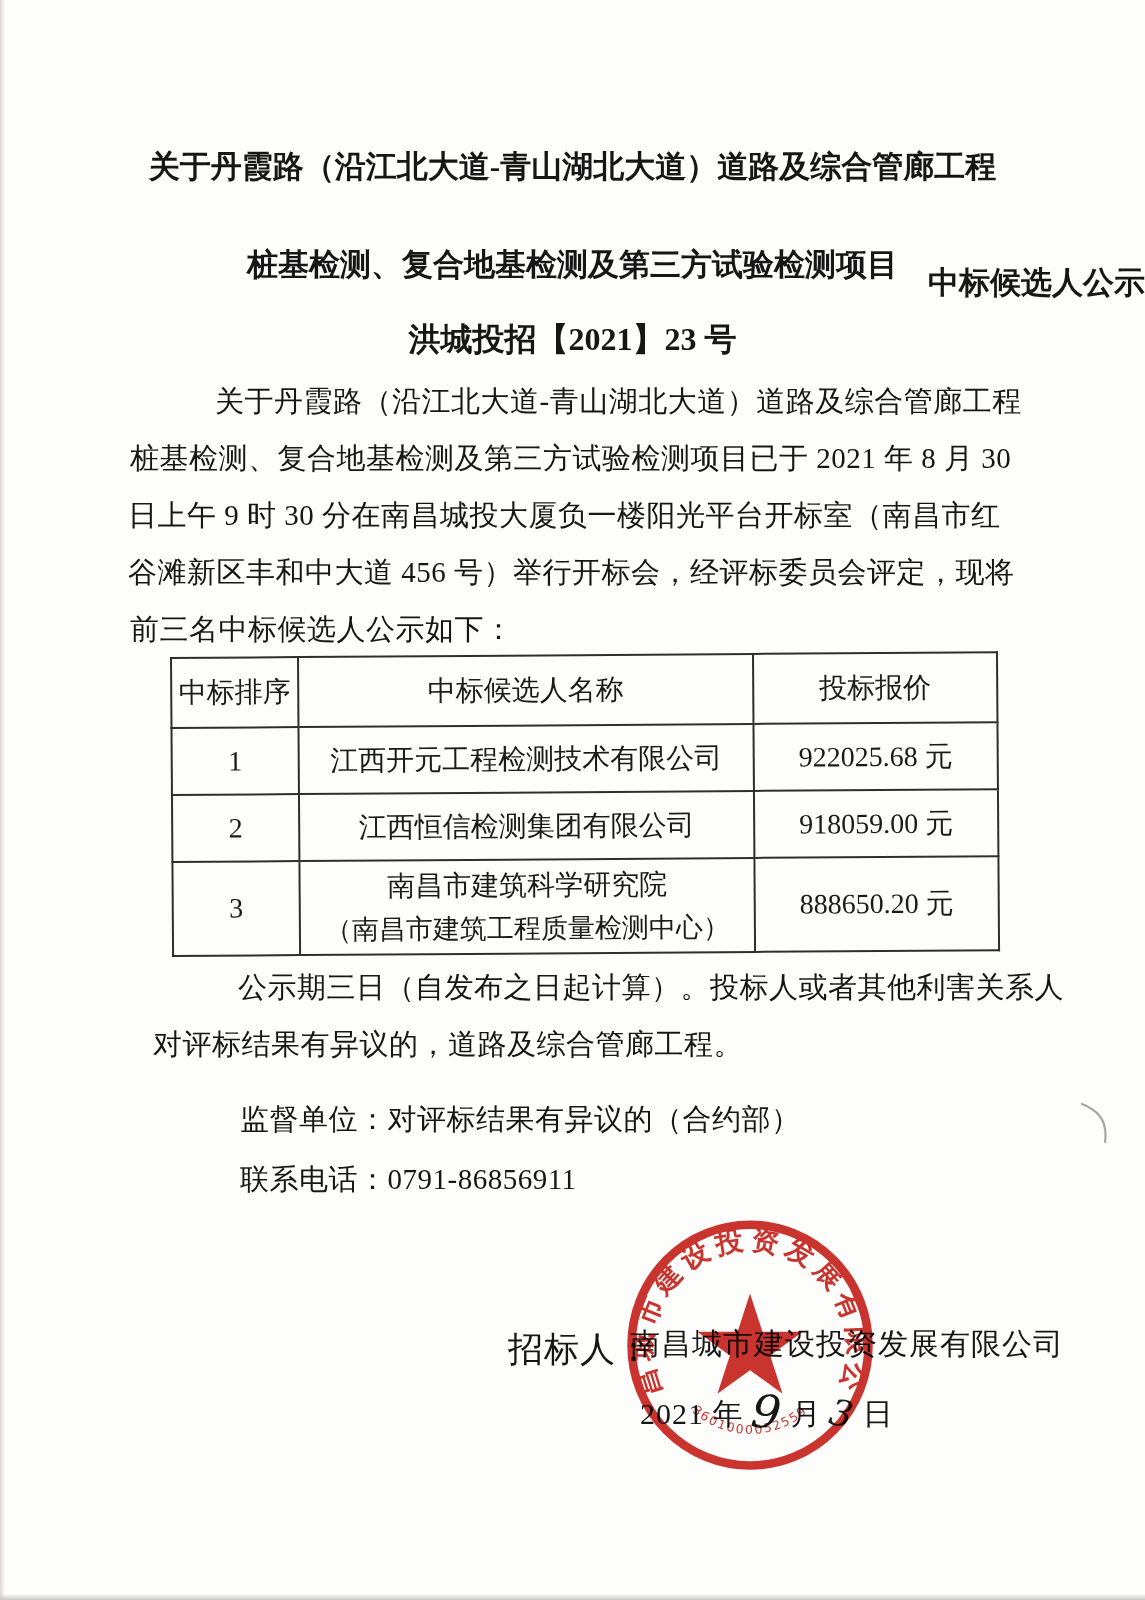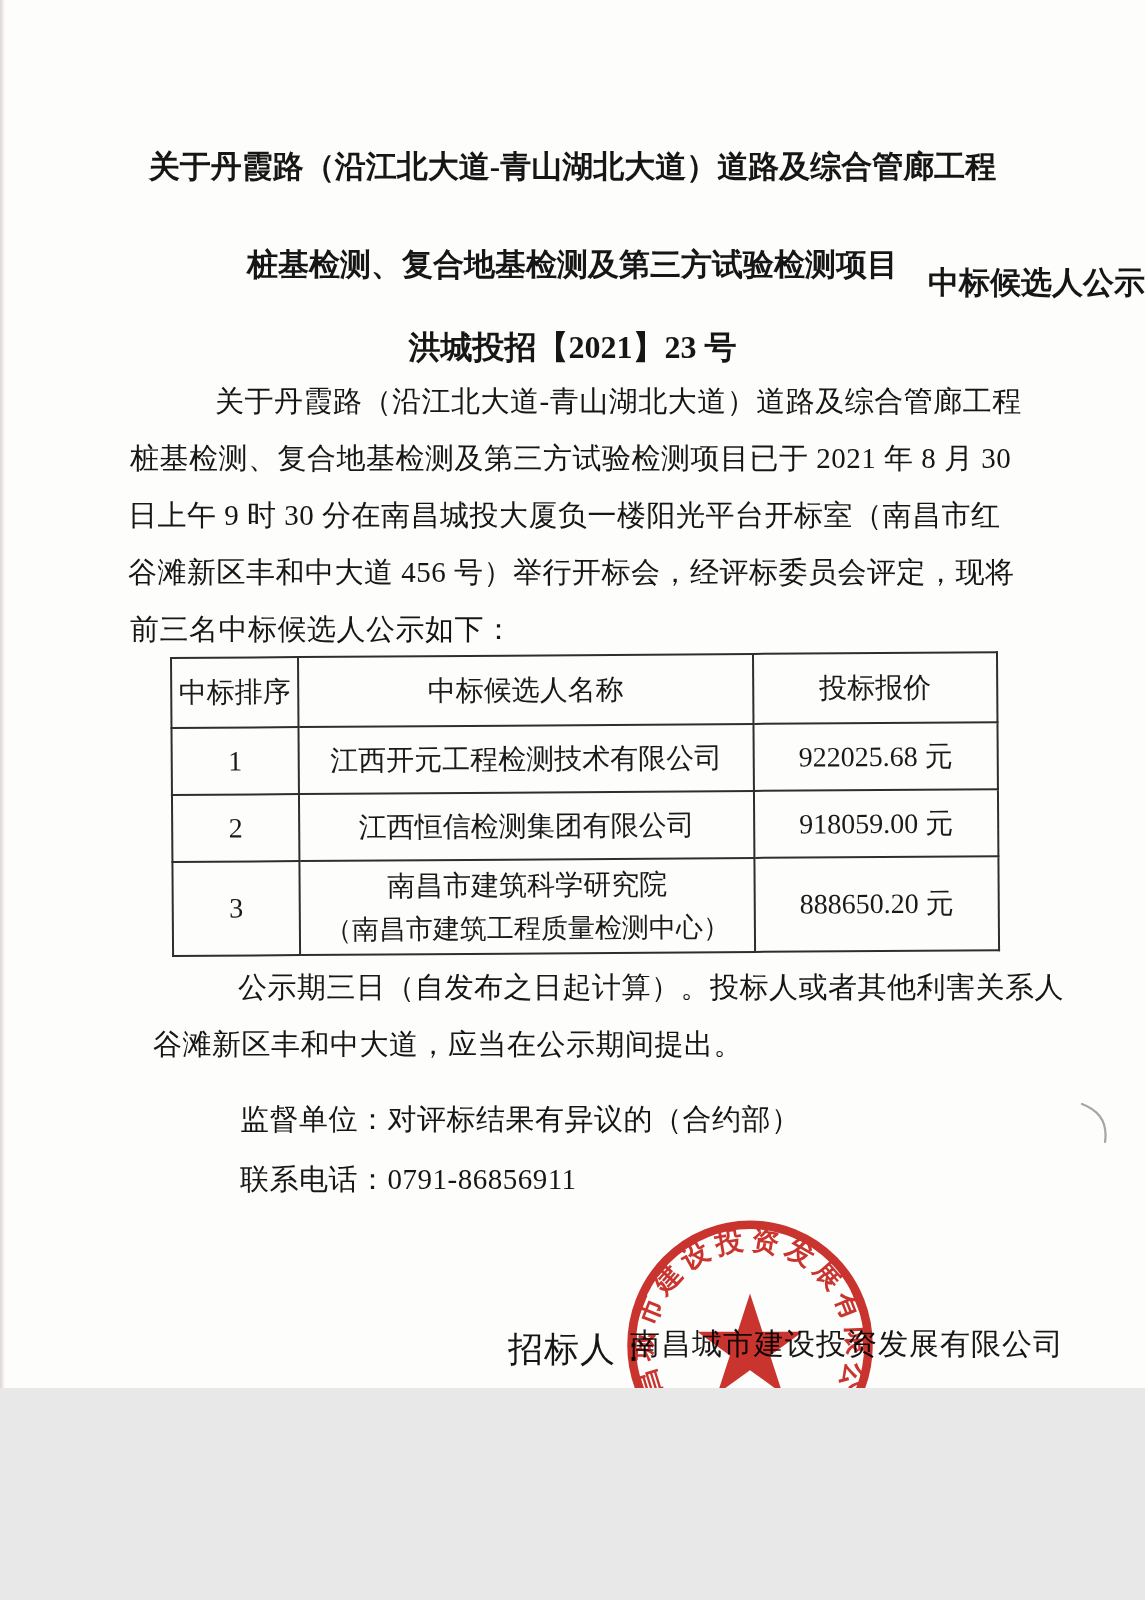--- a/index.html
+++ b/index.html
@@ -1,18 +1,18 @@
 <!DOCTYPE html>
 <html><head>
 <meta charset="utf-8">
 <style>
   html,body{margin:0;padding:0;background:#e8e8e8;}
   .page{
     position:relative;
-    width:1145px;height:1388px;
+    width:1145px;height:1600px;
     background:#fdfdfc;
     overflow:hidden;
     font-family:"Liberation Serif","DejaVu Serif",serif;
     color:#161616;
   }
   .abs{position:absolute;white-space:nowrap;}
   .title-line{
     left:0;right:0;text-align:center;
     font-weight:bold;font-size:31px;letter-spacing:0px;
   }
@@ -63,21 +63,21 @@
 </head>
 <body>
 
 <div class="page">
 
   <div class="edge-left"></div>
 
   <div class="abs title-line" style="top:146px;">关于丹霞路（沿江北大道-青山湖北大道）道路及综合管廊工程</div>
   <div class="abs title-line" style="top:204px;margin-top:40px;">桩基检测、复合地基检测及第三方试验检测项目</div>
   <div class="abs title-line" style="top:262px;text-align:right;">中标候选人公示</div>
-  <div class="abs title-line" style="top:326px;font-size:32px;">洪城投招【2021】23 号</div>
+  <div class="abs title-line" style="top:318px;font-size:32px;">洪城投招【2021】23 号</div>
 
   <div class="abs body-line" style="left:215px;top:382px;">关于丹霞路（沿江北大道-青山湖北大道）道路及综合管廊工程</div>
   <div class="abs body-line" style="left:130px;top:439px;">桩基检测、复合地基检测及第三方试验检测项目已于 2021 年 8 月 30</div>
   <div class="abs body-line" style="left:128px;top:496px;">日上午 9 时 30 分在南昌城投大厦负一楼阳光平台开标室（南昌市红</div>
   <div class="abs body-line" style="left:128px;top:553px;">谷滩新区丰和中大道 456 号）举行开标会，经评标委员会评定，现将</div>
   <div class="abs body-line" style="left:130px;top:610px;">前三名中标候选人公示如下：</div>
 
   <div class="tablewrap">
     <table class="bids">
       <tbody>
@@ -102,21 +102,21 @@
           <span>南昌市建筑科学研究院</span>
           <span class="name2">（南昌市建筑工程质量检测中心）</span>
         </td>
         <td>888650.20 元</td>
       </tr>
     </tbody>
       </table>
   </div>
 
   <div class="abs body-line" style="left:238px;top:968px;">公示期三日（自发布之日起计算）。投标人或者其他利害关系人</div>
-  <div class="abs body-line" style="left:153px;top:1025px;">谷滩新区丰和中大道，应当在公示期间提出。</div>
+  <div class="abs body-line" style="left:153px;top:1025px;">对评标结果有异议的，道路及综合管廊工程。</div>
   <div class="abs body-line" style="left:240px;top:1100px;">监督单位：对评标结果有异议的（合约部）</div>
   <div class="abs body-line" style="left:240px;top:1160px;text-align:center;">联系电话：0791-86856911</div>
 
   <svg class="pen-mark" viewBox="0 0 44 48">
     <path d="M 4,6 C 20,12 30,24 27,44" stroke="#777" stroke-width="2.2" fill="none" stroke-linecap="round"></path>
   </svg>
 
   <div class="abs sig-label" style="left:492px;top:1326px;">招标人：</div>
   <div class="abs sig-name" style="left:630px;top:1324px;">南昌城市建设投资发展有限公司</div>
 

